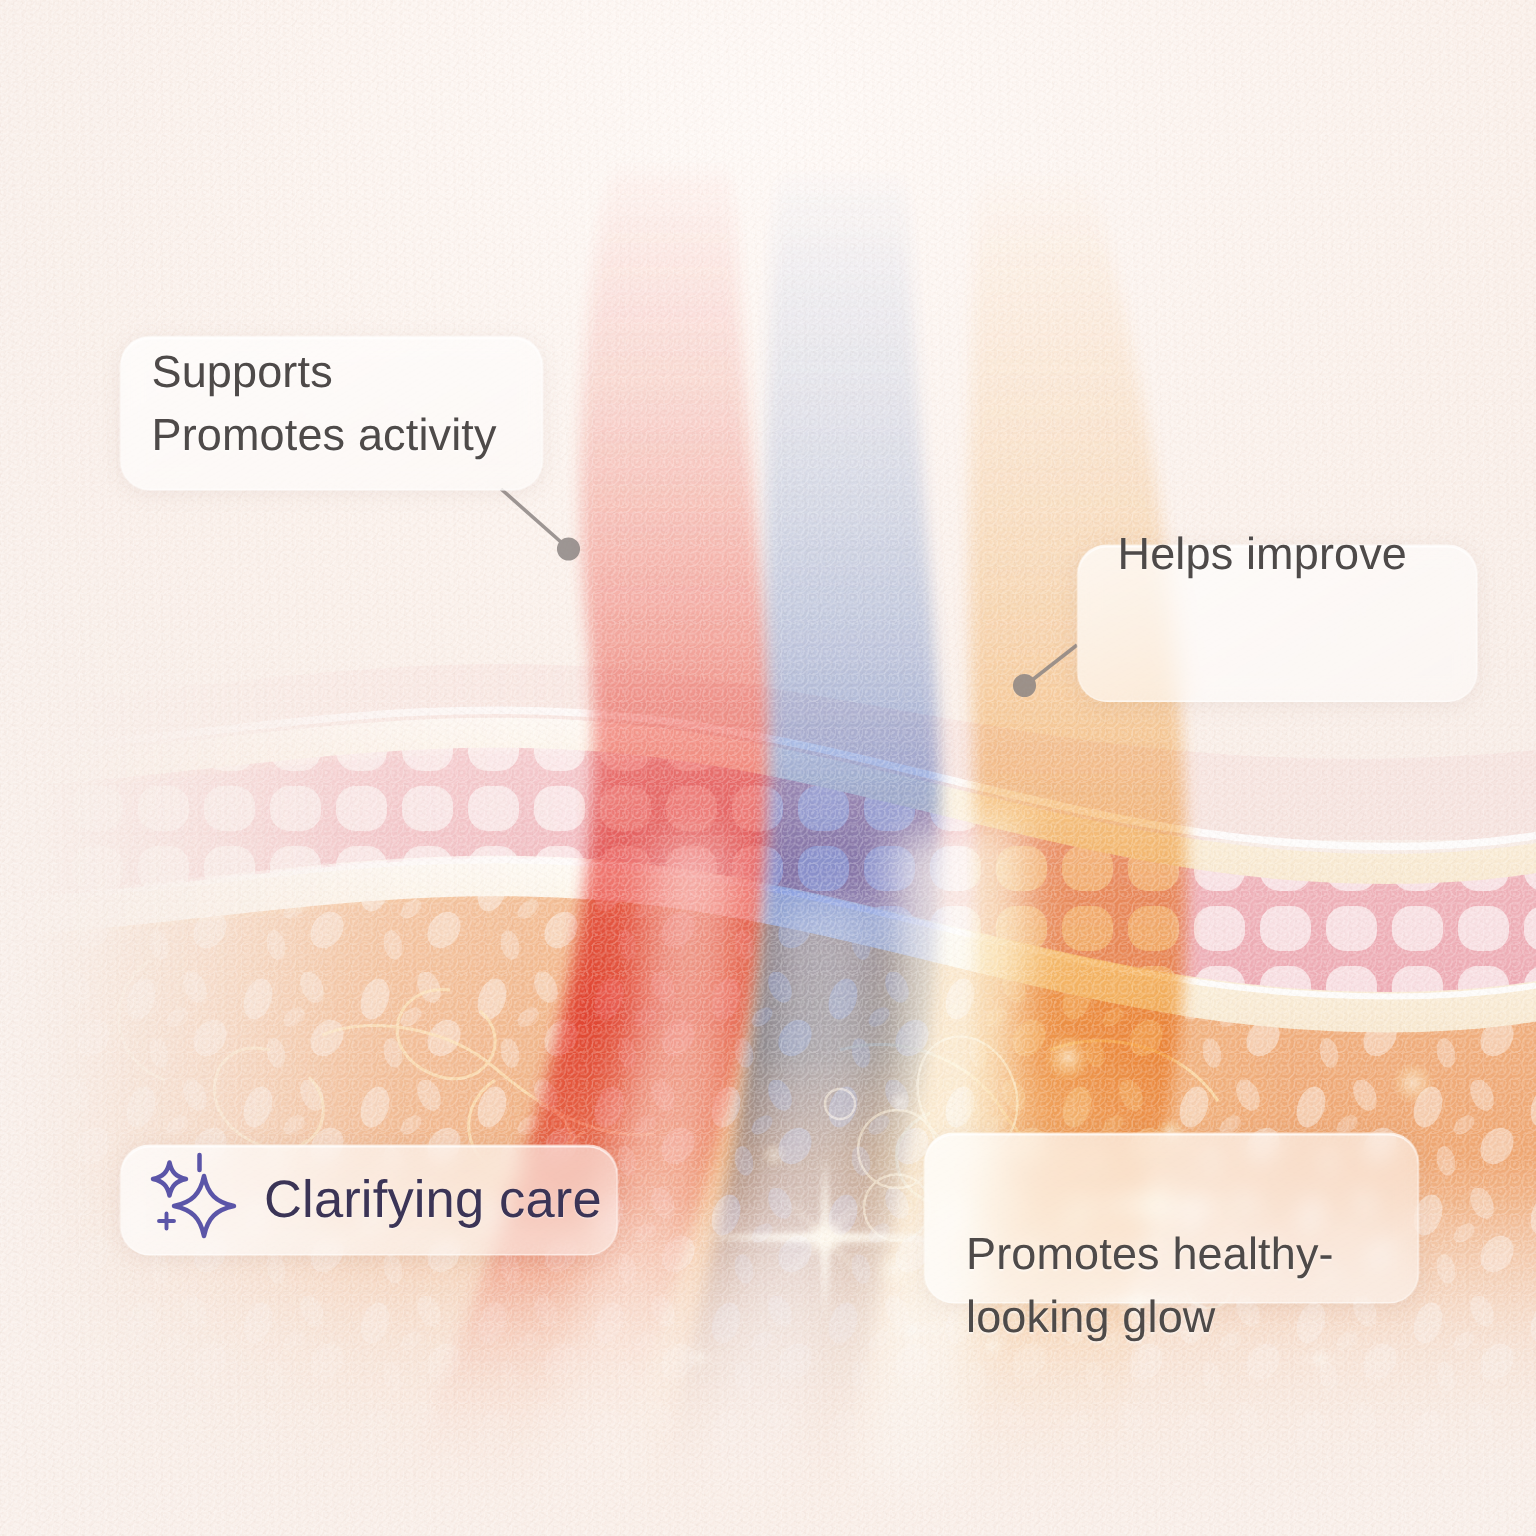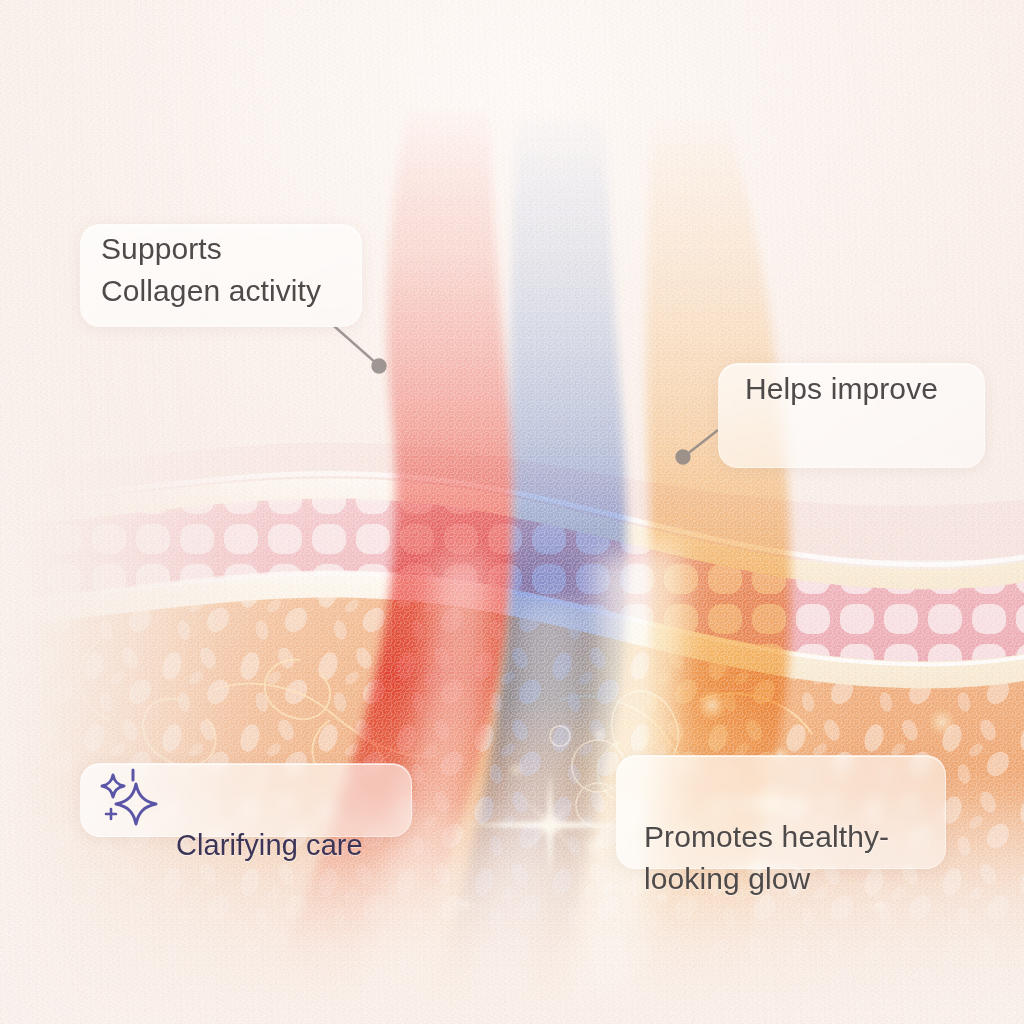--- a/index.html
+++ b/index.html
@@ -52,24 +52,24 @@
     letter-spacing:.1px;
     white-space:pre;
     text-shadow:0 1px 1px rgba(255,255,255,.55);
   }
 
   
   #pill-1{left:80px;top:224px;width:280px;height:101px;}
   #pill-1-txt{left:101px;top:228px;}
   
   #pill-2{left:718px;top:363px;width:265px;height:103px;}
-  #pill-2-txt{left:745px;top:368px;text-align:center;}
+  #pill-2-txt{left:745px;top:349px;text-align:center;}
   
   #pill-3{left:80px;top:763px;width:330px;height:72px;}
-  #pill-3-txt{left:176px;top:824px;font-size:29px;color:#3b3456;}
+  #pill-3-txt{left:176px;top:779px;font-size:35px;color:#3b3456;}
   #pill-3-icon{position:absolute;left:100px;top:768px;width:64px;height:62px;}
   
   #pill-4{left:616px;top:755px;width:328px;height:112px;}
   #pill-4-txt{left:644px;top:768px;margin-top:48px;}
 </style>
 </head>
 <body>
 
 <div id="stage">
 
@@ -358,21 +358,21 @@
   <svg class="lyr noclick" width="1024" height="1024" viewBox="0 0 1024 1024">
     <g stroke="#8d8684" stroke-width="2.4" fill="#8d8684" opacity="0.85">
       <line x1="334" y1="326" x2="377" y2="364"></line>
       <circle cx="379" cy="366" r="6.5"></circle>
       <line x1="718" y1="430" x2="686" y2="455"></line>
       <circle cx="683" cy="457" r="6.5"></circle>
     </g>
   </svg>
 
   <div class="pill" id="pill-1"></div>
-  <div class="pill-txt" id="pill-1-txt"><span>Supports</span><br><span>Collagen activity</span></div>
+  <div class="pill-txt" id="pill-1-txt"><span>Supports</span><br><span>Promotes activity</span></div>
 
   <div class="pill" id="pill-2"></div>
   <div class="pill-txt" id="pill-2-txt"><span>Helps improve</span><br></div>
 
   <div class="pill" id="pill-3"></div>
   <svg id="pill-3-icon" viewBox="0 0 64 62">
     <g fill="none" stroke="#5b55a8" stroke-width="3" stroke-linejoin="round">
 
       <path d="M36,16 C38.5,28 44,33.5 56,36 C44,38.5 38.5,44 36,56 C33.5,44 28,38.5 16,36 C28,33.5 33.5,28 36,16 Z"></path>
 

